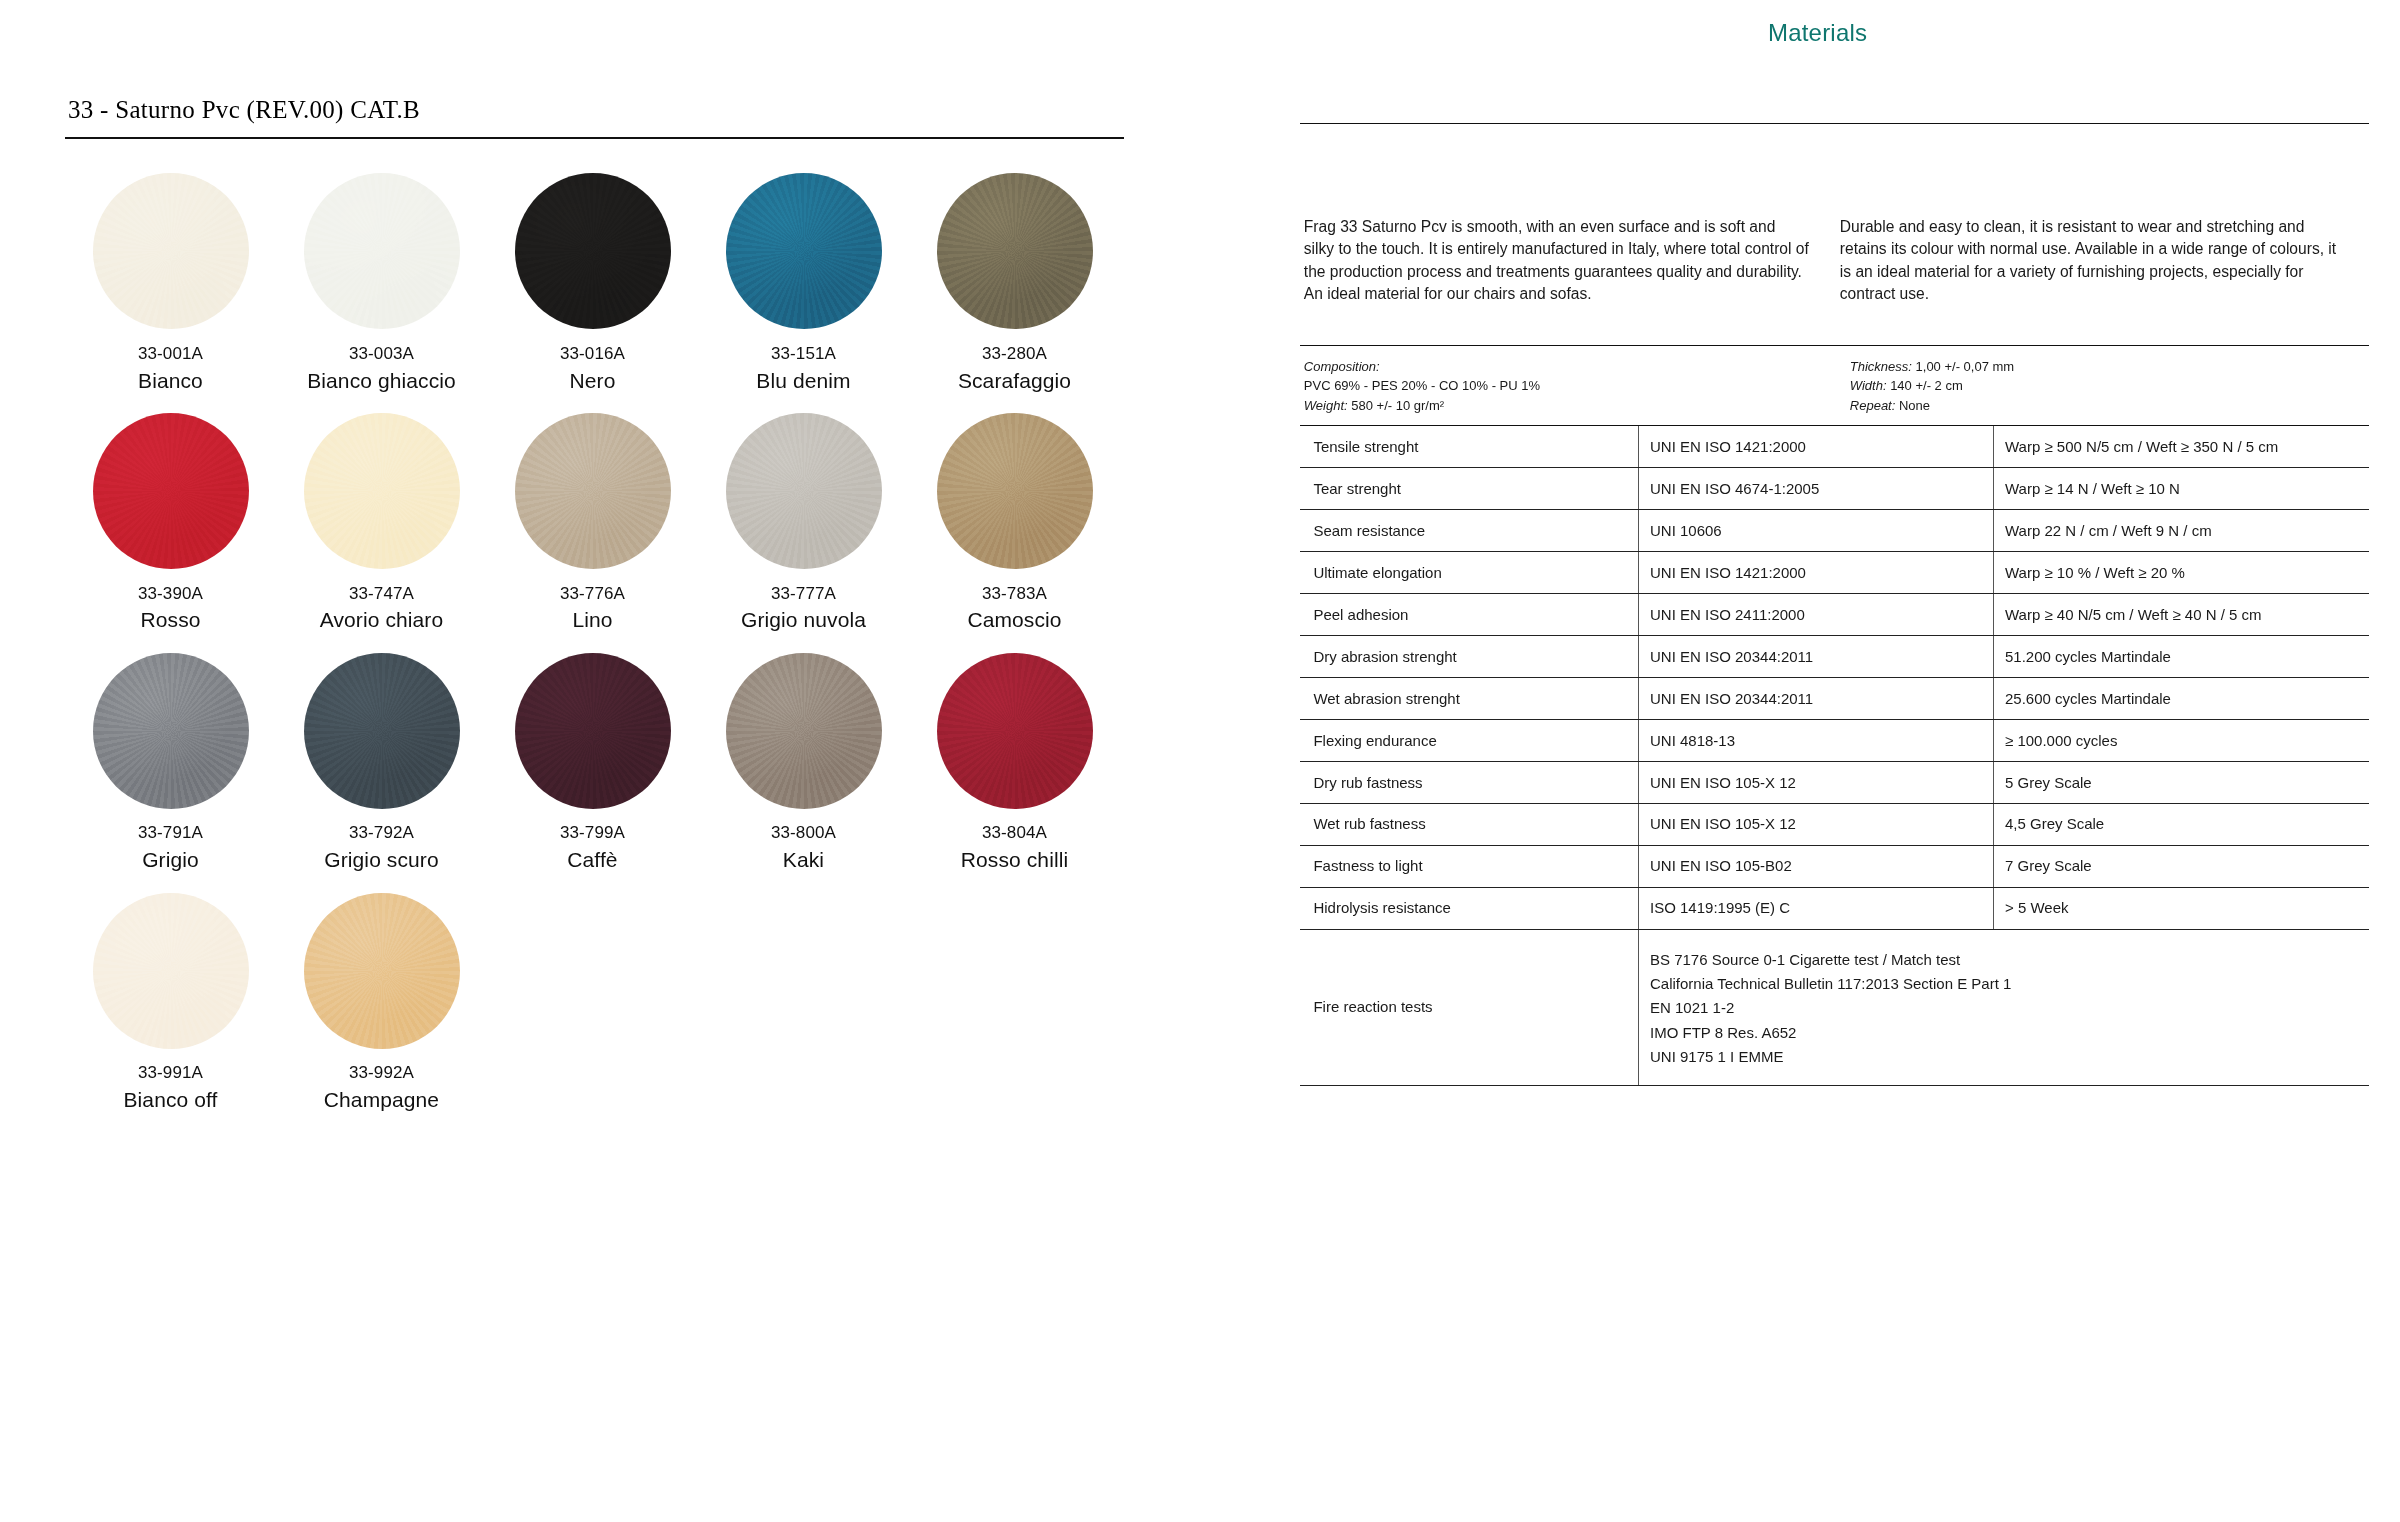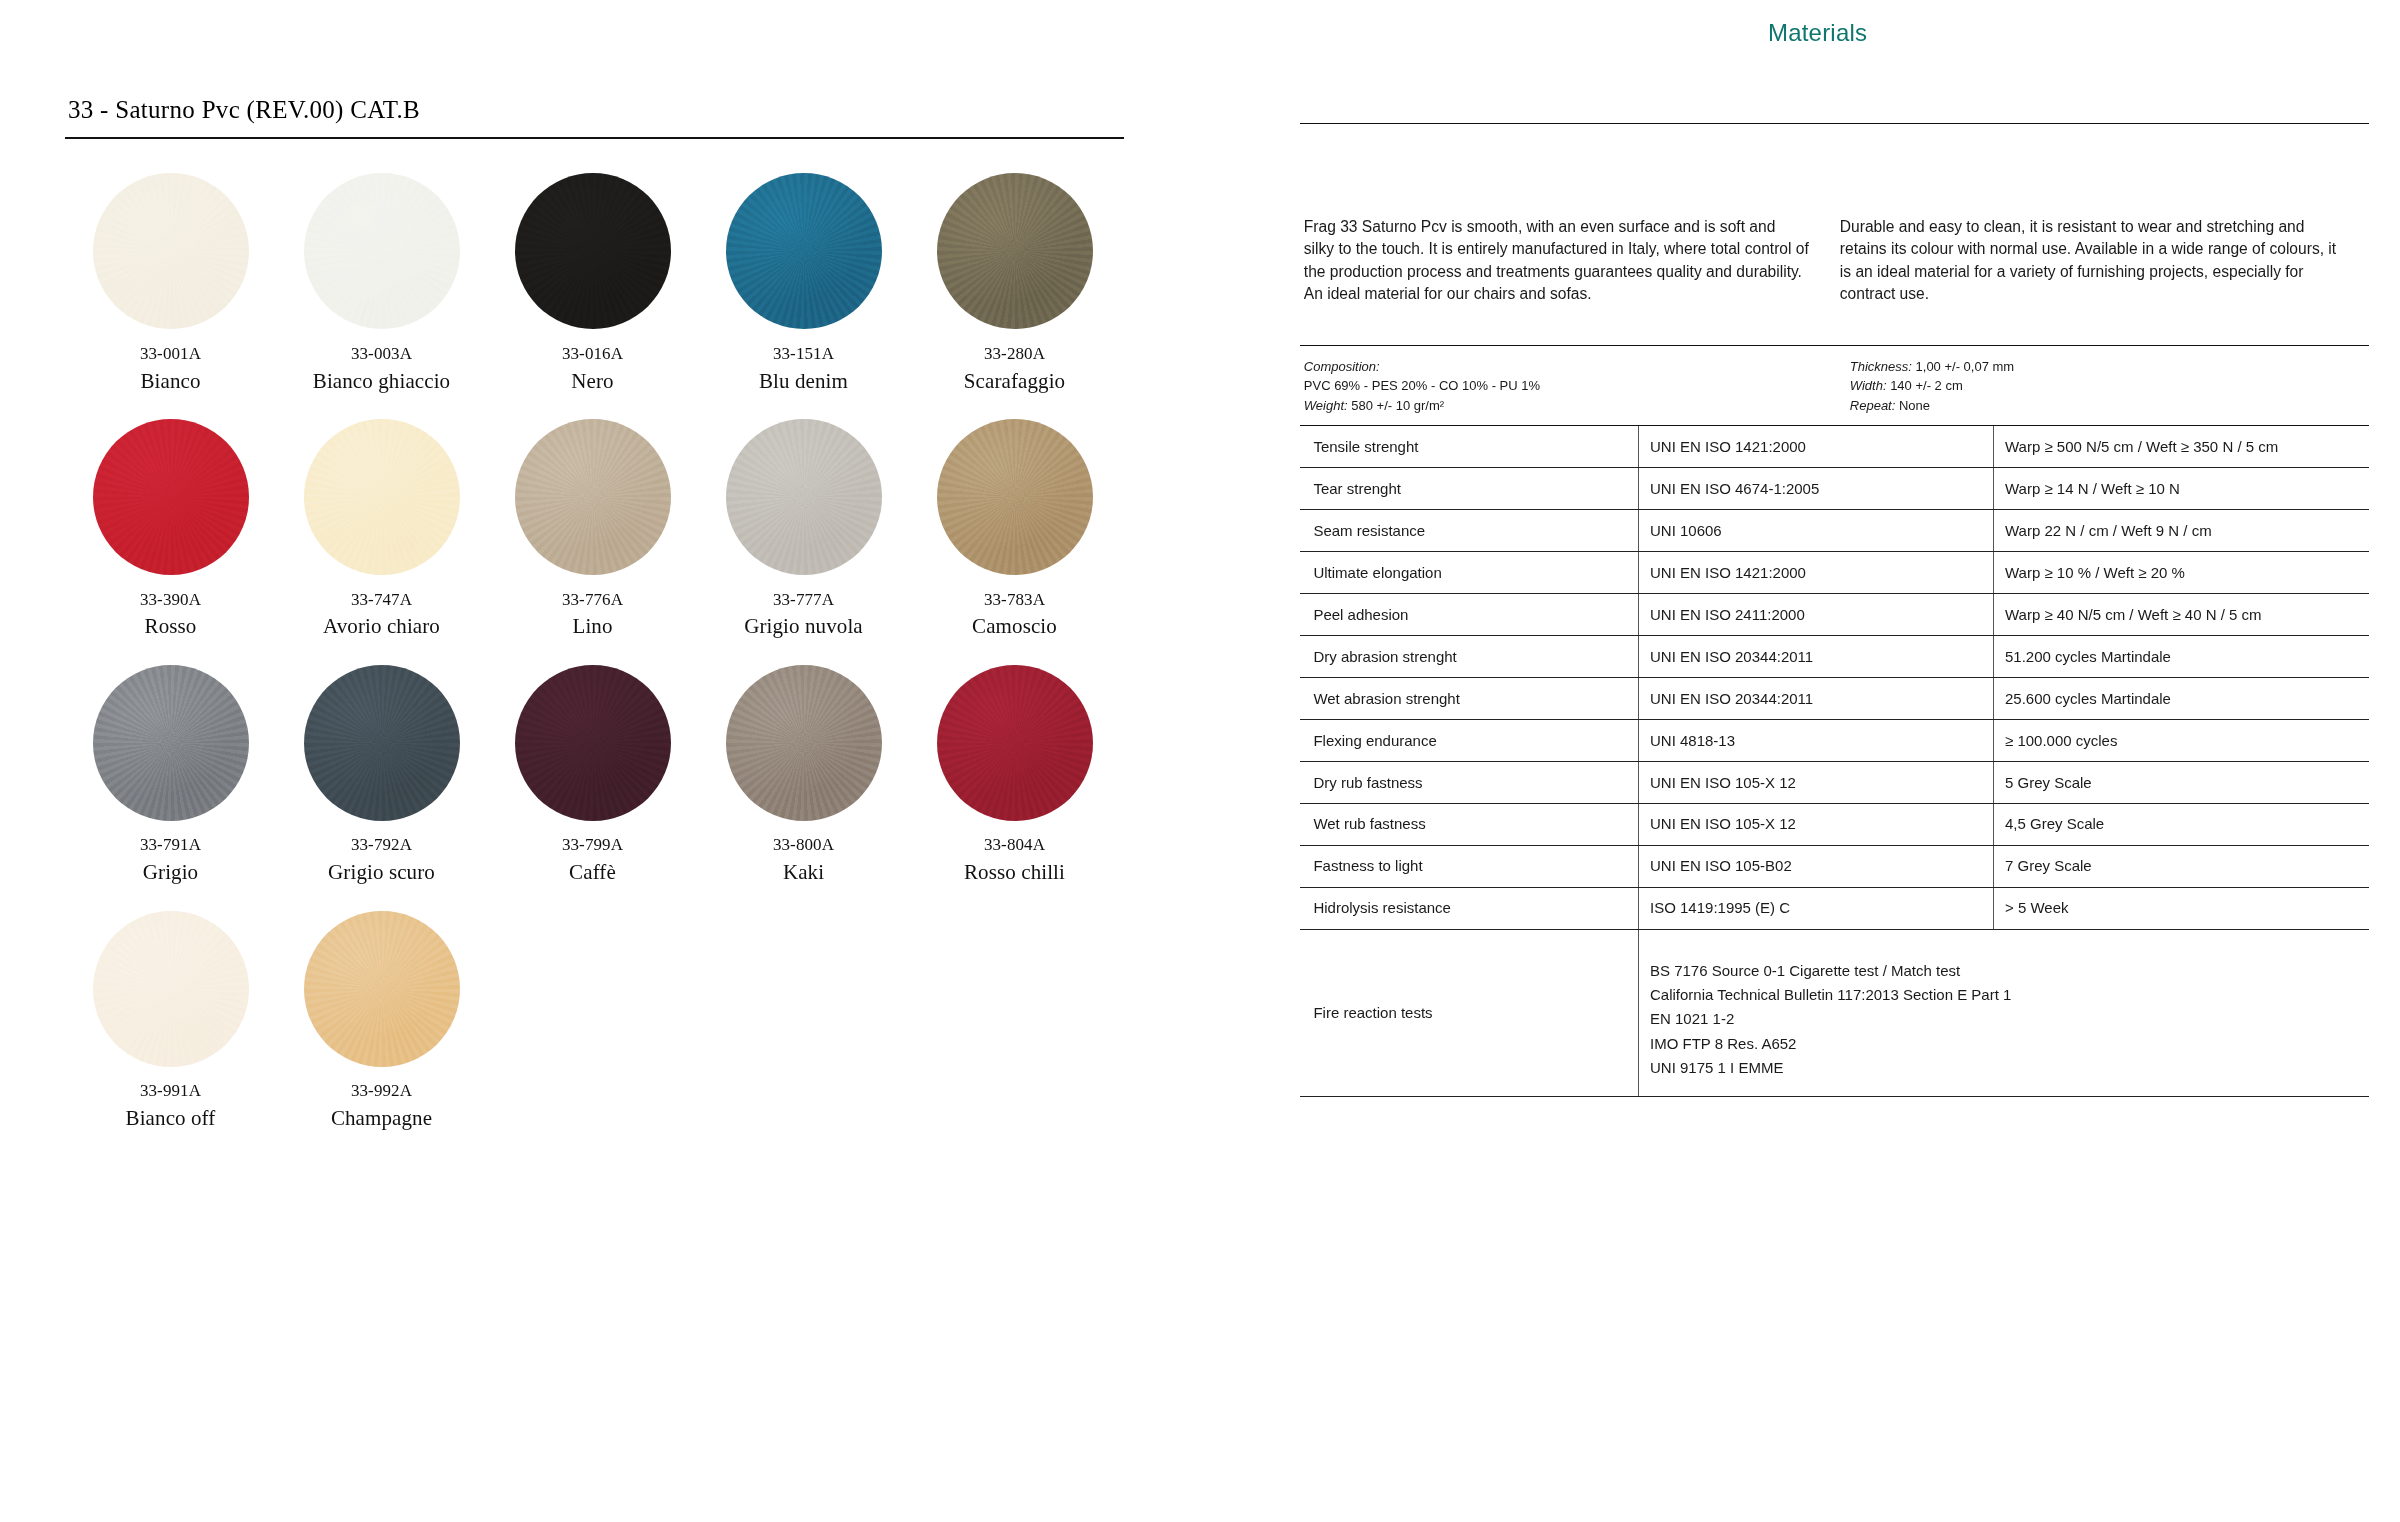--- a/index.html
+++ b/index.html
@@ -44,22 +44,21 @@
   #title-rule {
     margin-top: 13.4px;
     border-top: 2.3px solid #111;
     width: 1059px;
   }
 
   #swatch-grid {
     margin-top: 34px;
     display: grid;
     grid-template-columns: repeat(5, 211px);
-    row-gap: 23px;
-    font-family: Liberation Serif, serif;
+    row-gap: 17px;
   }
   .swatch-cell {
     width: 211px;
     display: flex;
     flex-direction: column;
     align-items: center;
   }
   .swatch-disc {
     width: 156px;
     height: 156px;
@@ -145,21 +144,21 @@
     font-size: 15px;
     color: #1a1a1a;
     padding: 9.6px 0 9.6px 11.5px;
     vertical-align: middle;
     line-height: 1.45;
   }
   #spec-table td.c-prop  { width: 338px; border-right: 1.1px solid #555; padding-left: 13.4px; }
   #spec-table td.c-std   { width: 355px; border-right: 1.1px solid #555; }
   #spec-table td.c-val   { width: 376px; }
   #spec-table tr.fire-row td.c-prop { vertical-align: middle; }
-  #spec-table td.c-fire  { padding-top: 29px; padding-bottom: 15.4px; }
+  #spec-table td.c-fire  { padding-top: 18px; padding-bottom: 15.4px; }
   .fire-line { line-height: 1.62; font-size: 15px; }
 </style>
 </head>
 <body>
 
 <div id="materials-header">Materials</div>
 
 <div id="left-col">
   <div id="collection-title">33 - Saturno Pvc (REV.00) CAT.B</div>
   <div id="title-rule"></div>

